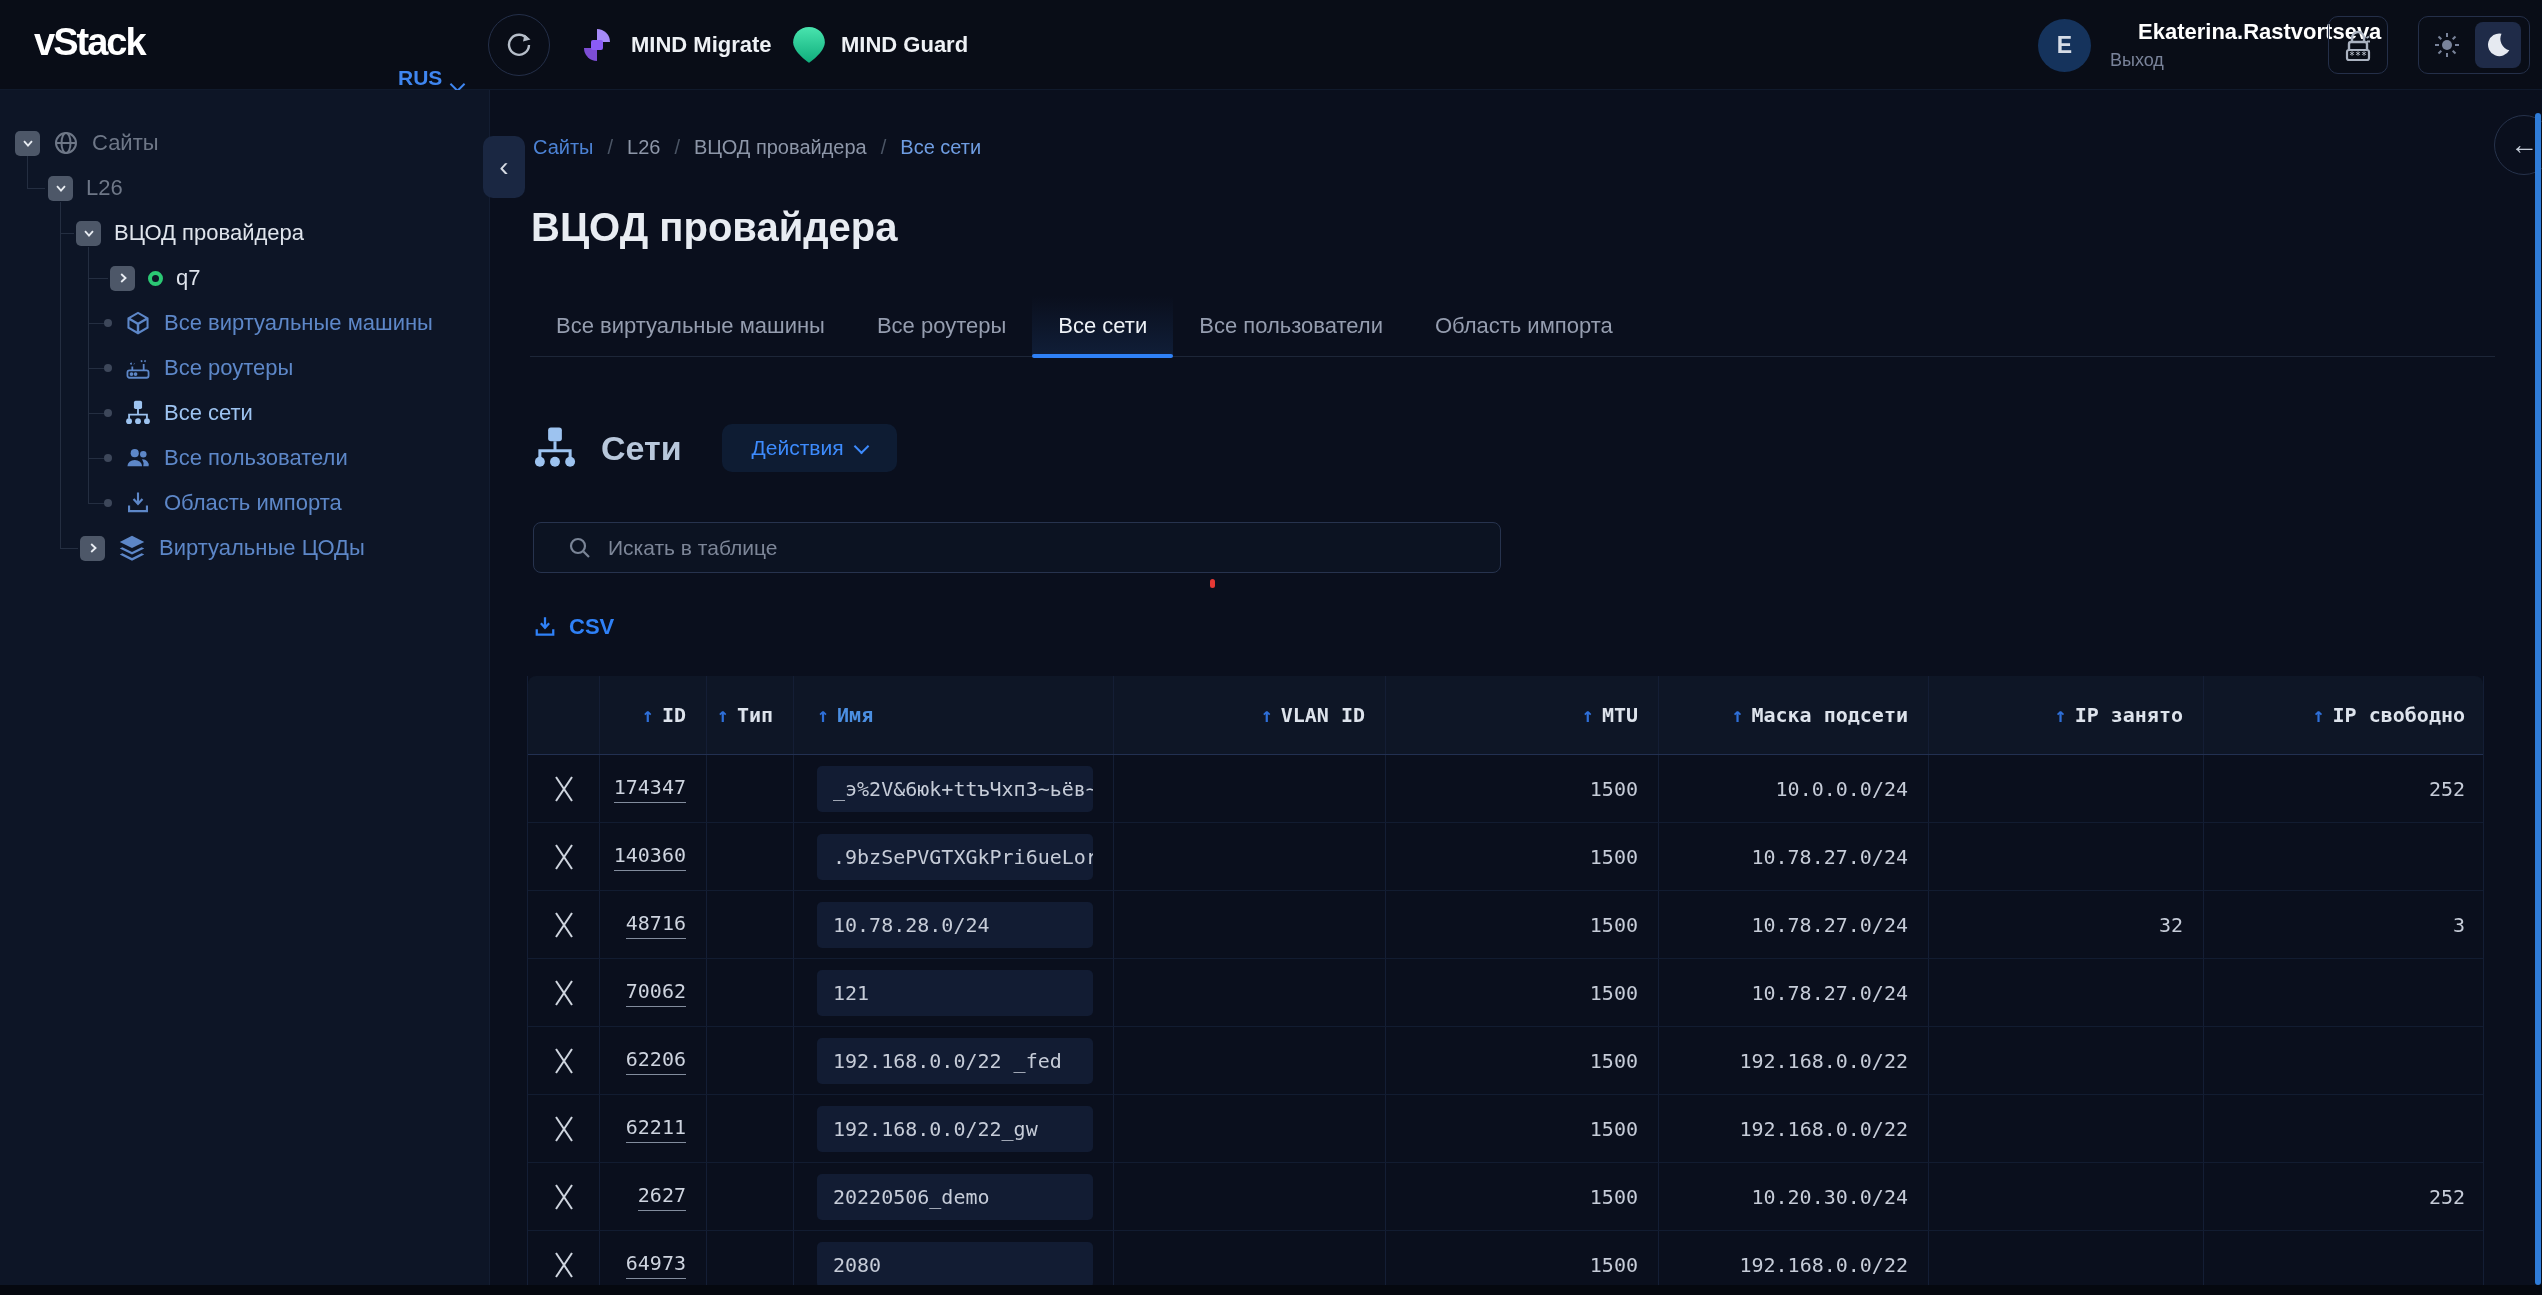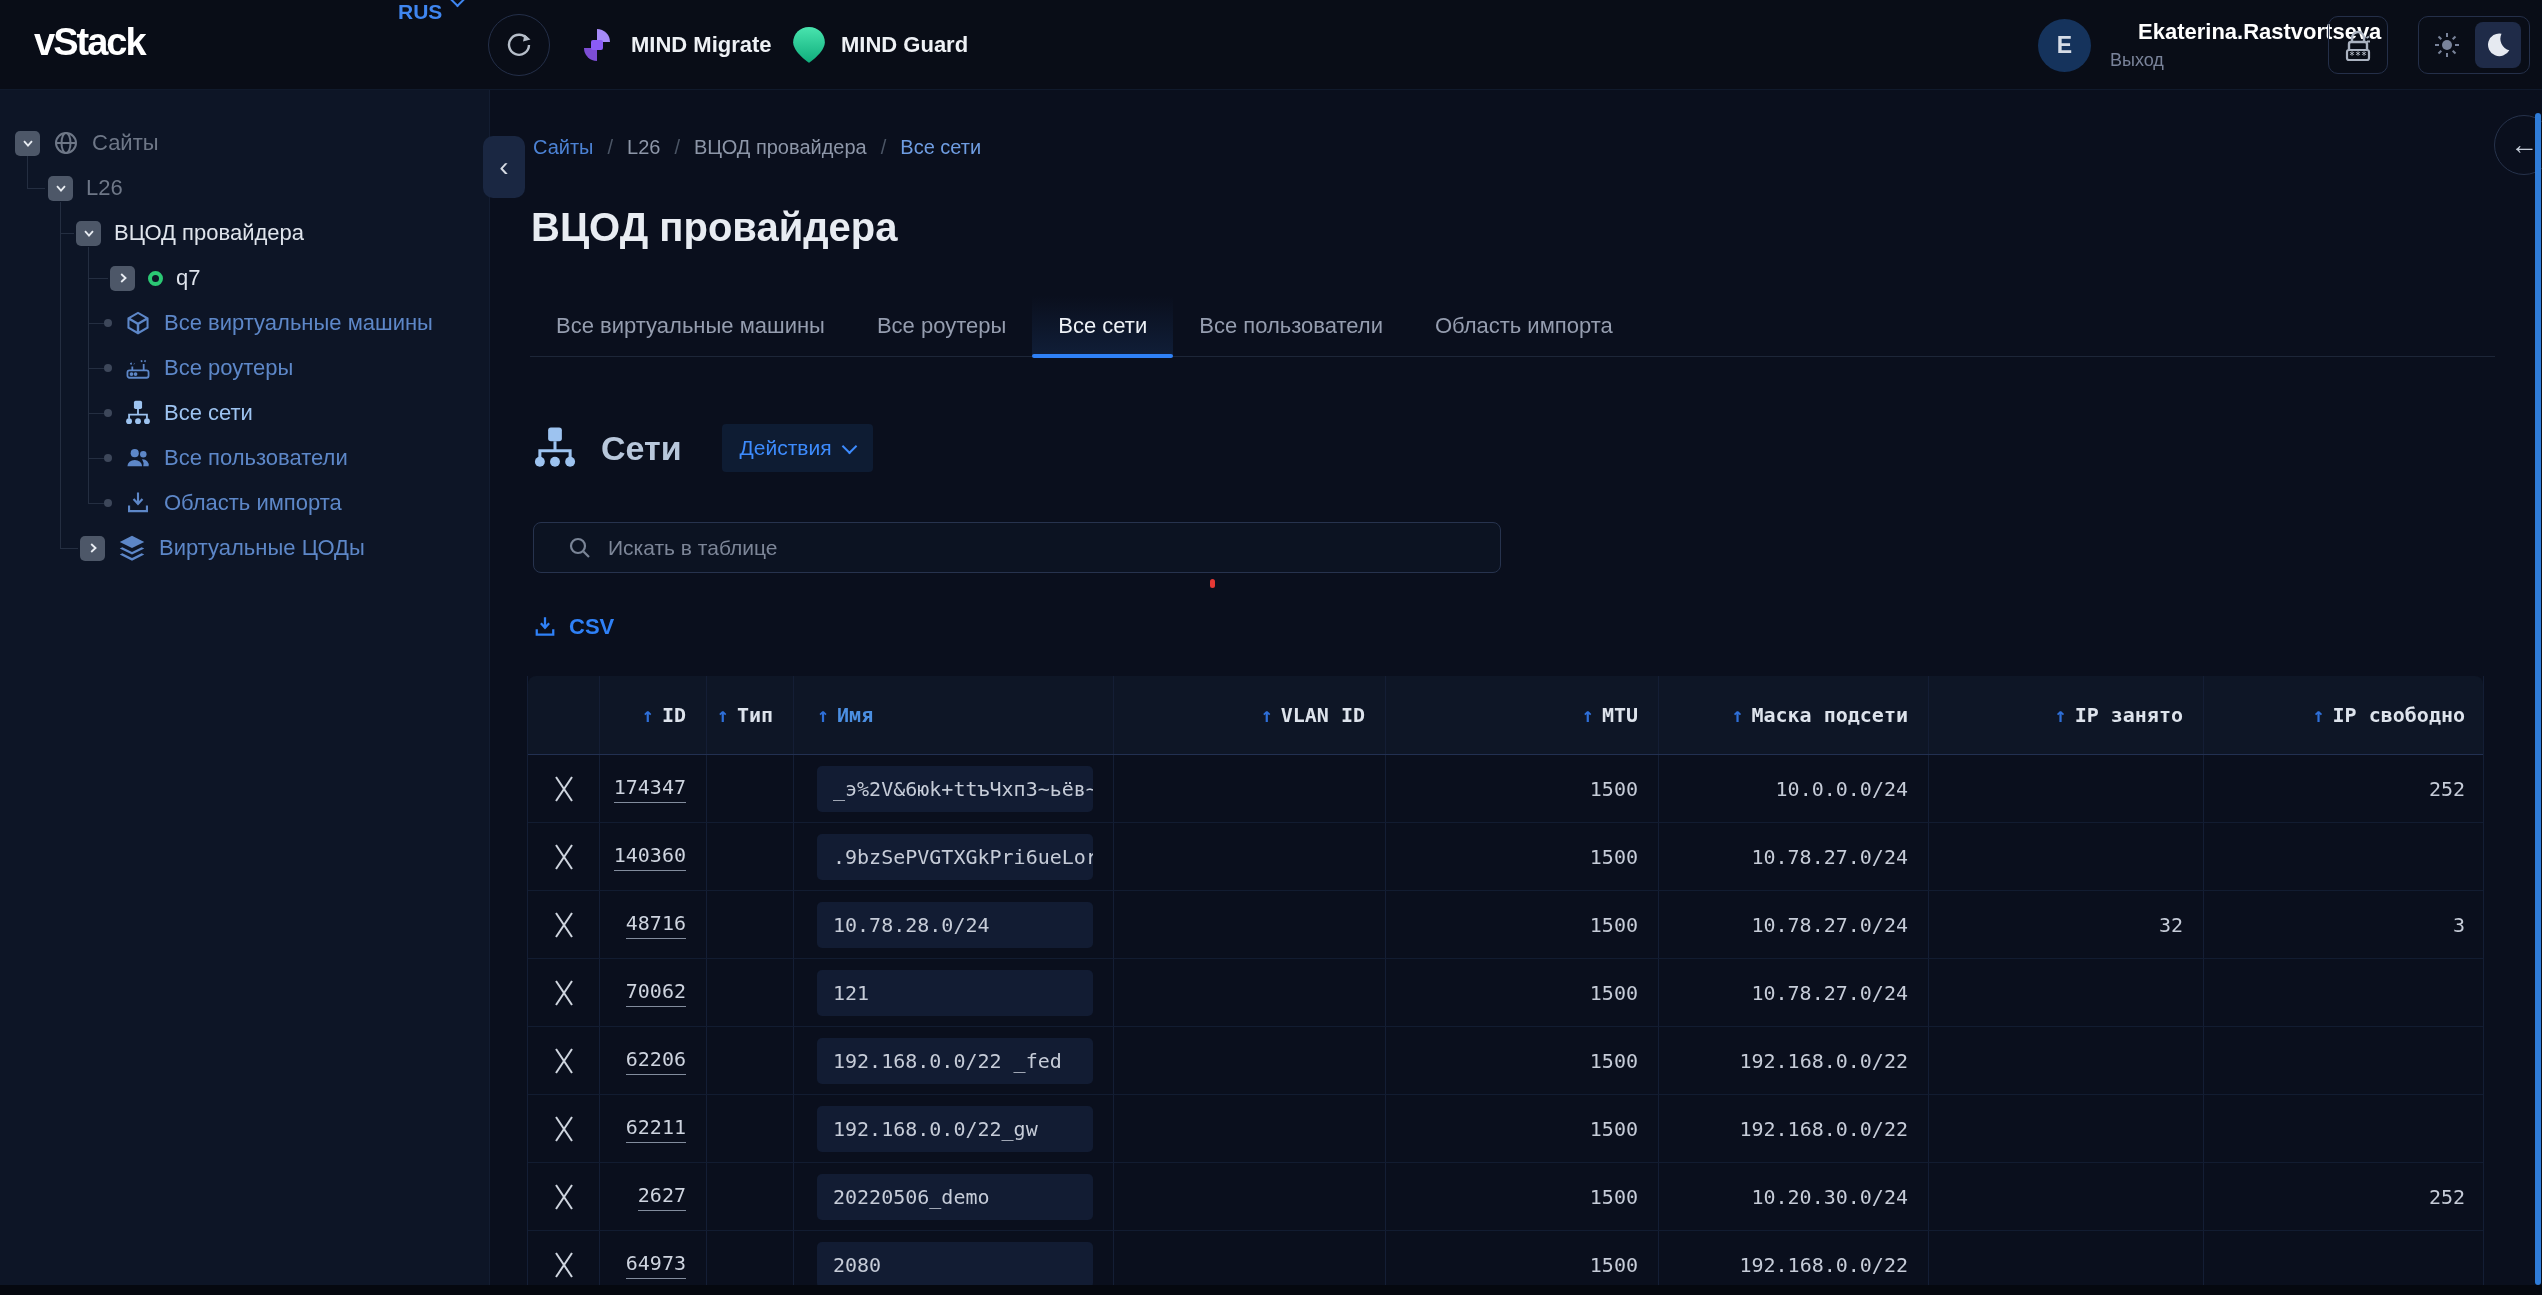--- a/index.html
+++ b/index.html
@@ -4,21 +4,21 @@
 <style>
   html,body{margin:0;padding:0;background:#05080f;}
   *{box-sizing:border-box;}
   .app{position:relative;width:2542px;height:1295px;background:#0a0f1d;overflow:hidden;
        font-family:"Liberation Sans", sans-serif;color:#e8ecf2;}
 
   
   .topbar{position:absolute;left:0;top:0;width:2542px;height:90px;background:#090d17;
           border-bottom:1px solid #101a2c;}
   .logo{position:absolute;left:34px;top:21px;font-size:38px;font-weight:600;color:#ffffff;letter-spacing:-2px;}
-  .lang{position:absolute;left:398px;top:0;height:90px;display:flex;align-items:flex-start;gap:10px;
+  .lang{position:absolute;left:398px;top:0;height:90px;display:flex;align-items:flex-end;gap:10px;
         color:#3f86f0;font-size:21px;font-weight:600;cursor:pointer;}
   .chev{width:11px;height:11px;border-right:2.4px solid currentColor;border-bottom:2.4px solid currentColor;
         transform:rotate(45deg);margin-top:-6px;display:inline-block;}
   .refresh-btn{position:absolute;left:488px;top:14px;width:62px;height:62px;border-radius:50%;
                border:1px solid #242f49;display:flex;align-items:center;justify-content:center;}
   .tb-app{position:absolute;top:0;height:90px;display:flex;align-items:center;gap:15px;
           color:#eef1f5;font-size:22px;font-weight:600;}
   .tb-app.migrate{left:578px;}
   .tb-app.guard{left:792px;}
   .avatar{position:absolute;left:2038px;top:19px;width:53px;height:53px;border-radius:50%;
@@ -68,21 +68,21 @@
   .page-title{position:absolute;left:41px;top:88px;font-size:40px;font-weight:700;color:#e8ecf2;}
 
   .tabs{position:absolute;left:40px;top:206px;width:1965px;height:61px;display:flex;
         border-bottom:1px solid #1d2638;}
   .tab{padding:0 26px;display:flex;align-items:center;font-size:22px;color:#959daf;cursor:pointer;position:relative;}
   .tab.active{color:#eef2f7;background:linear-gradient(180deg, rgba(15,26,48,0) 0%, #101e38 100%);}
   .tab.active::after{content:"";position:absolute;left:0;right:0;bottom:-2px;height:4px;background:#2f81f7;border-radius:2px;}
 
   .section-row{position:absolute;left:43px;top:330px;height:56px;display:flex;align-items:center;gap:24px;}
   .section-title{font-size:34px;font-weight:700;color:#b8c7db;}
-  .actions-btn{margin-left:16px;height:48px;padding:0 18px;border-radius:4px;background:#0e1c33;
+  .actions-btn{margin-left:16px;height:48px;padding:0 30px;border-radius:10px;background:#0e1c33;
                display:flex;align-items:center;gap:12px;color:#3d8bfd;font-size:21px;cursor:pointer;}
   .actions-btn .chev{border-width:2.2px;margin-top:-4px;}
 
   .search-box{position:absolute;left:43px;top:432px;width:968px;height:51px;border-radius:8px;
               border:1px solid #27334e;background:#0c1322;display:flex;align-items:center;padding:0 34px;gap:14px;}
   .search-box input{flex:1;background:transparent;border:none;outline:none;color:#cfd6e2;font-size:21px;
                     font-family:"Liberation Sans", sans-serif;}
   .search-box input::placeholder{color:#7d8698;}
   .red-dot{position:absolute;left:720px;top:489px;width:5px;height:9px;border-radius:2.5px;background:#e53935;}
 

